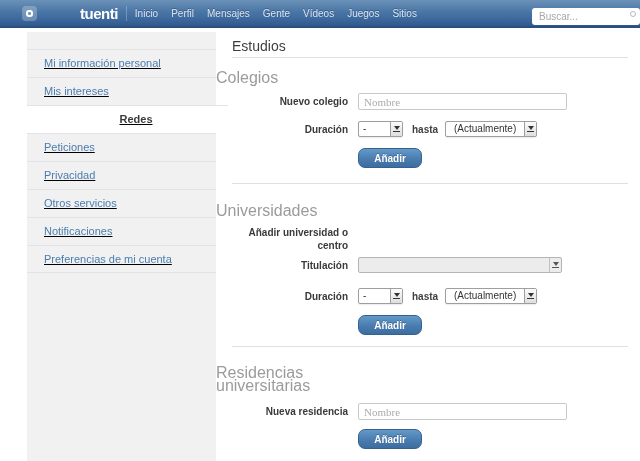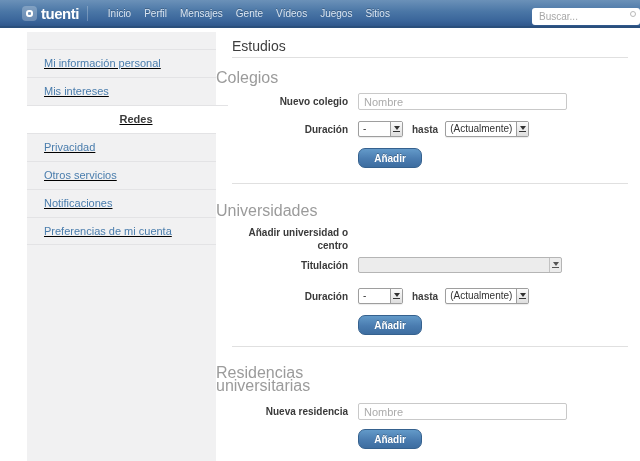--- a/index.html
+++ b/index.html
@@ -9,29 +9,29 @@
     font-family:"Liberation Sans", sans-serif;
   }
 
   
   .topbar {
     position:absolute; left:0; top:0; width:640px; height:28px;
     background:linear-gradient(#6b91b8 0%, #4a76a6 45%, #3a659a 80%, #30588c 100%);
     border-bottom:2px solid #2a4f7c;
     display:flex; align-items:center;
   }
-  .logo { display:flex; align-items:center; margin-left:22px; cursor:pointer; }
+  .logo { display:flex; align-items:center; margin-left:22px; cursor:pointer;gap:39px; }
   .logo-icon {
     width:15px; height:15px; border-radius:4px; background:rgba(255,255,255,.25);
     display:flex; align-items:center; justify-content:center; margin-right:4px;
   }
   .logo-icon .ring { width:7px; height:7px; border:2px solid #fff; border-radius:3px; }
   .logo-text { color:#fff; font-size:15px; font-weight:bold; letter-spacing:-0.5px; }
   .nav-sep { width:1px; height:15px; background:rgba(255,255,255,.25); margin:0 0 0 8px; }
-  .nav { display:flex; align-items:flex-start; margin-left:20px; }
+  .nav { display:flex; align-items:flex-start; margin-left:8px; }
   .nav-item {
     color:#d9e5f2; font-size:10px; text-decoration:none; margin-right:13px;
     text-shadow:0 -1px 0 rgba(0,0,0,.25); cursor:pointer; white-space:nowrap;
   }
   .search-wrap { position:absolute; left:532px; top:6px; width:108px; height:17px; }
   .search {
     width:100%; height:100%; border:none; border-radius:3px; background:#fff;
     font-family:"Liberation Sans", sans-serif; font-size:10px; color:#444;
     padding:0 14px 0 7px; outline:none;
   }
@@ -68,40 +68,40 @@
   }
   .row { position:absolute; left:0; right:0; display:flex; align-items:center; }
   .row.row-top { align-items:flex-start; }
   .flabel {
     width:132px; margin-right:10px; flex-shrink:0; text-align:right;
     font-size:10px; font-weight:bold; color:#3a3a3a; line-height:13px;
   }
   .row.row-top .flabel { padding-top:3px; }
   .text-input {
     width:209px; height:17px; border:1px solid #c9c9c9; border-radius:2px;
-    font-family:Liberation Sans, sans-serif; font-size:11px; color:#555;
+    font-family:Liberation Serif, serif; font-size:11px; color:#555;
     padding:0 5px; outline:none; background:#fff;
   }
   .text-input::placeholder { color:#ababab; }
 
   .sel {
     display:flex; align-items:stretch; height:16px; background:#fff;
     border:1px solid #9e9e9e; border-radius:2px; cursor:pointer;
     box-shadow:0 1px 1px rgba(0,0,0,.08);
   }
   .sel-text { flex:1; font-size:10px; line-height:14px; color:#333; padding:0 4px; white-space:nowrap; overflow:hidden; }
   .sel-arrow {
     width:12px; flex-shrink:0; border-left:1px solid #9e9e9e;
     background:linear-gradient(#fbfbfb,#dedede);
     display:flex; flex-direction:column; align-items:center; justify-content:center;
   }
   .tri { width:0; height:0; border-left:3px solid transparent; border-right:3px solid transparent; border-top:4px solid #333; }
   .bar { width:7px; height:1px; background:#333; margin-top:1px; }
   .sel-small { width:45px; }
-  .sel-mid { width:84px; }
+  .sel-mid { width:92px;text-align:center; }
   .sel-wide { width:204px; }
   .sel-disabled { background:#ececec; border-color:#b5b5b5; box-shadow:none; }
   .sel-disabled .sel-arrow { background:none; border-left-color:#c2c2c2; }
   .sel-disabled .tri { border-top-color:#555; }
   .sel-disabled .bar { background:#555; }
   .hasta { font-size:10px; font-weight:bold; color:#3f3f3f; margin:0 7px 0 9px; }
 
   .btn {
     position:absolute; left:142px; width:64px; height:20px;
     background:linear-gradient(#639ac9 0%, #4a7cb0 55%, #3d6da0 100%);
@@ -133,20 +133,21 @@
   <div class="search-wrap">
     <input class="search" placeholder="Buscar..." style="">
     <span class="search-glyph"></span>
   </div>
 </div>
 
 <aside class="sidebar">
   <div class="side-item">Mi información personal</div>
   <div class="side-item">Mis intereses</div>
   <div class="side-item selected">Redes</div>
+  <div class="side-item">Peticiones</div>
   <div class="side-item">Privacidad</div>
   <div class="side-item">Otros servicios</div>
   <div class="side-item">Notificaciones</div>
   <div class="side-item last">Preferencias de mi cuenta</div>
 </aside>
 
 <main class="content">
   <h1 class="title">Estudios</h1>
   <div class="divider" style="top:25px"></div>
 

